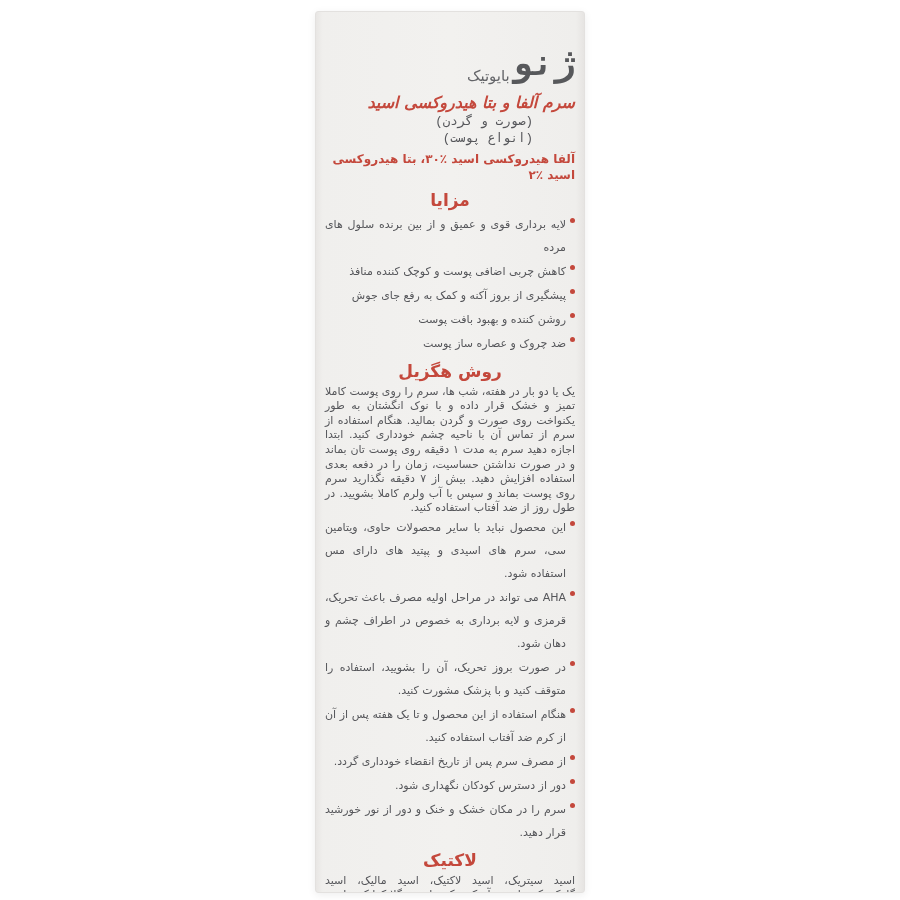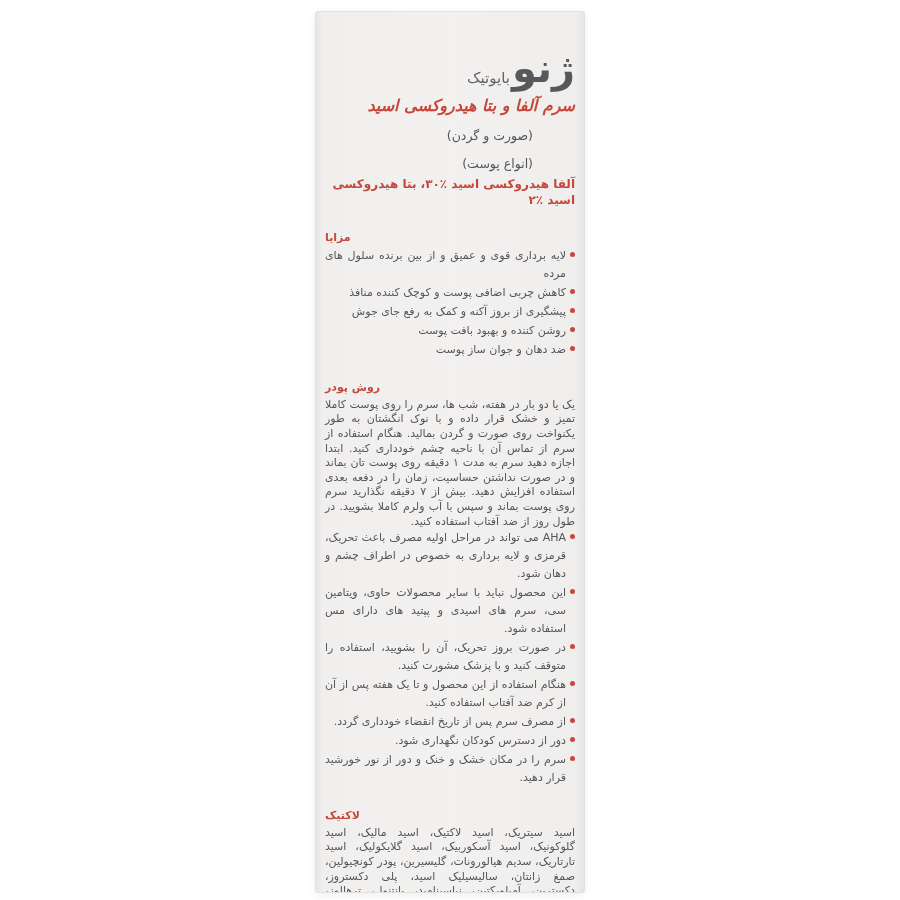--- a/index.html
+++ b/index.html
@@ -18,55 +18,56 @@
     border:1px solid #e3e1df;
     border-radius:3px;
     box-shadow:0 2px 8px rgba(0,0,0,0.07);
     overflow:hidden;
   }
   .logo-row{
     display:flex;align-items:center;justify-content:flex-start;
     gap:2px;padding-left:2px;margin-top:6px;
   }
   .logo-main{
-    font-size:40px;font-weight:bold;color:#57585b;line-height:1;
+    font-size:35px;font-weight:bold;color:#57585b;line-height:1;
     letter-spacing:-1px;
+    font-family:Liberation Mono, monospace;
   }
   .logo-sub{
     font-size:15px;color:#636468;margin-top:19px;
   }
   .title{
     color:#c4483c;font-weight:bold;font-size:16px;
     text-align:right;line-height:1.15;margin-top:9px;font-style:italic;
   }
   .subtitle{
     color:#55565a;font-size:12.5px;text-align:right;
-    padding-left:4px;padding-right:42px;line-height:1.12;margin-top:14px;
+    padding-left:4px;padding-right:42px;line-height:1.12;margin-top:3px;font-family:Liberation Mono, monospace;
   }
   .acid-line{
     color:#c4483c;font-weight:bold;font-size:12px;
     text-align:right;line-height:1.3;margin-top:6px;
   }
   .section-heading{
-    color:#c4483c;font-weight:bold;font-size:11px;
-    text-align:left;margin:23px 0 3px 0;line-height:1.15;
+    color:#c4483c;font-weight:bold;font-size:17px;
+    text-align:center;margin:7px 0 3px 0;line-height:1.15;
   }
   .para{
     color:#55565a;font-size:11px;line-height:14.6px;
     text-align:justify;margin:0;
   }
   .bullet{
     display:flex;gap:4px;margin:0 0 1px 0;
   }
   .dot{
     flex:0 0 auto;width:5px;height:5px;border-radius:50%;
     background:#c4483c;margin-top:5px;
   }
   .bullet-text{
-    flex:1;color:#55565a;font-size:11px;line-height:18px;
+    flex:1;color:#55565a;font-size:11px;line-height:23px;
     text-align:justify;
   }
 </style>
 </head>
 <body>
 
 <div class="canvas">
   <div class="box">
 
     <div class="logo-row">
@@ -97,36 +98,36 @@
           <span class="bullet-text">پیشگیری از بروز آکنه و کمک به رفع جای جوش</span>
         </div>
 
         <div class="bullet">
           <span class="dot"></span>
           <span class="bullet-text">روشن کننده و بهبود بافت پوست</span>
         </div>
 
         <div class="bullet">
           <span class="dot"></span>
-          <span class="bullet-text">ضد دهان و جوان ساز پوست</span>
+          <span class="bullet-text">ضد چروک و عصاره ساز پوست</span>
         </div>
       </div>
 
-    <div class="section-heading">روش پودر</div>
+    <div class="section-heading">روش هگزیل</div>
     <p class="para">یک یا دو بار در هفته، شب ها، سرم را روی پوست کاملا تمیز و خشک قرار داده و با نوک انگشتان به طور یکنواخت روی صورت و گردن بمالید. هنگام استفاده از سرم از تماس آن با ناحیه چشم خودداری کنید. ابتدا اجازه دهید سرم به مدت ۱ دقیقه روی پوست تان بماند و در صورت نداشتن حساسیت، زمان را در دفعه بعدی استفاده افزایش دهید. بیش از ۷ دقیقه نگذارید سرم روی پوست بماند و سپس با آب ولرم کاملا بشویید. در طول روز از ضد آفتاب استفاده کنید.</p>
     <div class="bullets">
 
         <div class="bullet">
           <span class="dot"></span>
-          <span class="bullet-text">AHA می تواند در مراحل اولیه مصرف باعث تحریک، قرمزی و لایه برداری به خصوص در اطراف چشم و دهان شود.</span>
+          <span class="bullet-text">این محصول نباید با سایر محصولات حاوی، ویتامین سی، سرم های اسیدی و پپتید های دارای مس استفاده شود.</span>
         </div>
 
         <div class="bullet">
           <span class="dot"></span>
-          <span class="bullet-text">این محصول نباید با سایر محصولات حاوی، ویتامین سی، سرم های اسیدی و پپتید های دارای مس استفاده شود.</span>
+          <span class="bullet-text">AHA می تواند در مراحل اولیه مصرف باعث تحریک، قرمزی و لایه برداری به خصوص در اطراف چشم و دهان شود.</span>
         </div>
 
         <div class="bullet">
           <span class="dot"></span>
           <span class="bullet-text">در صورت بروز تحریک، آن را بشویید، استفاده را متوقف کنید و با پزشک مشورت کنید.</span>
         </div>
 
         <div class="bullet">
           <span class="dot"></span>
           <span class="bullet-text">هنگام استفاده از این محصول و تا یک هفته پس از آن از کرم ضد آفتاب استفاده کنید.</span>

